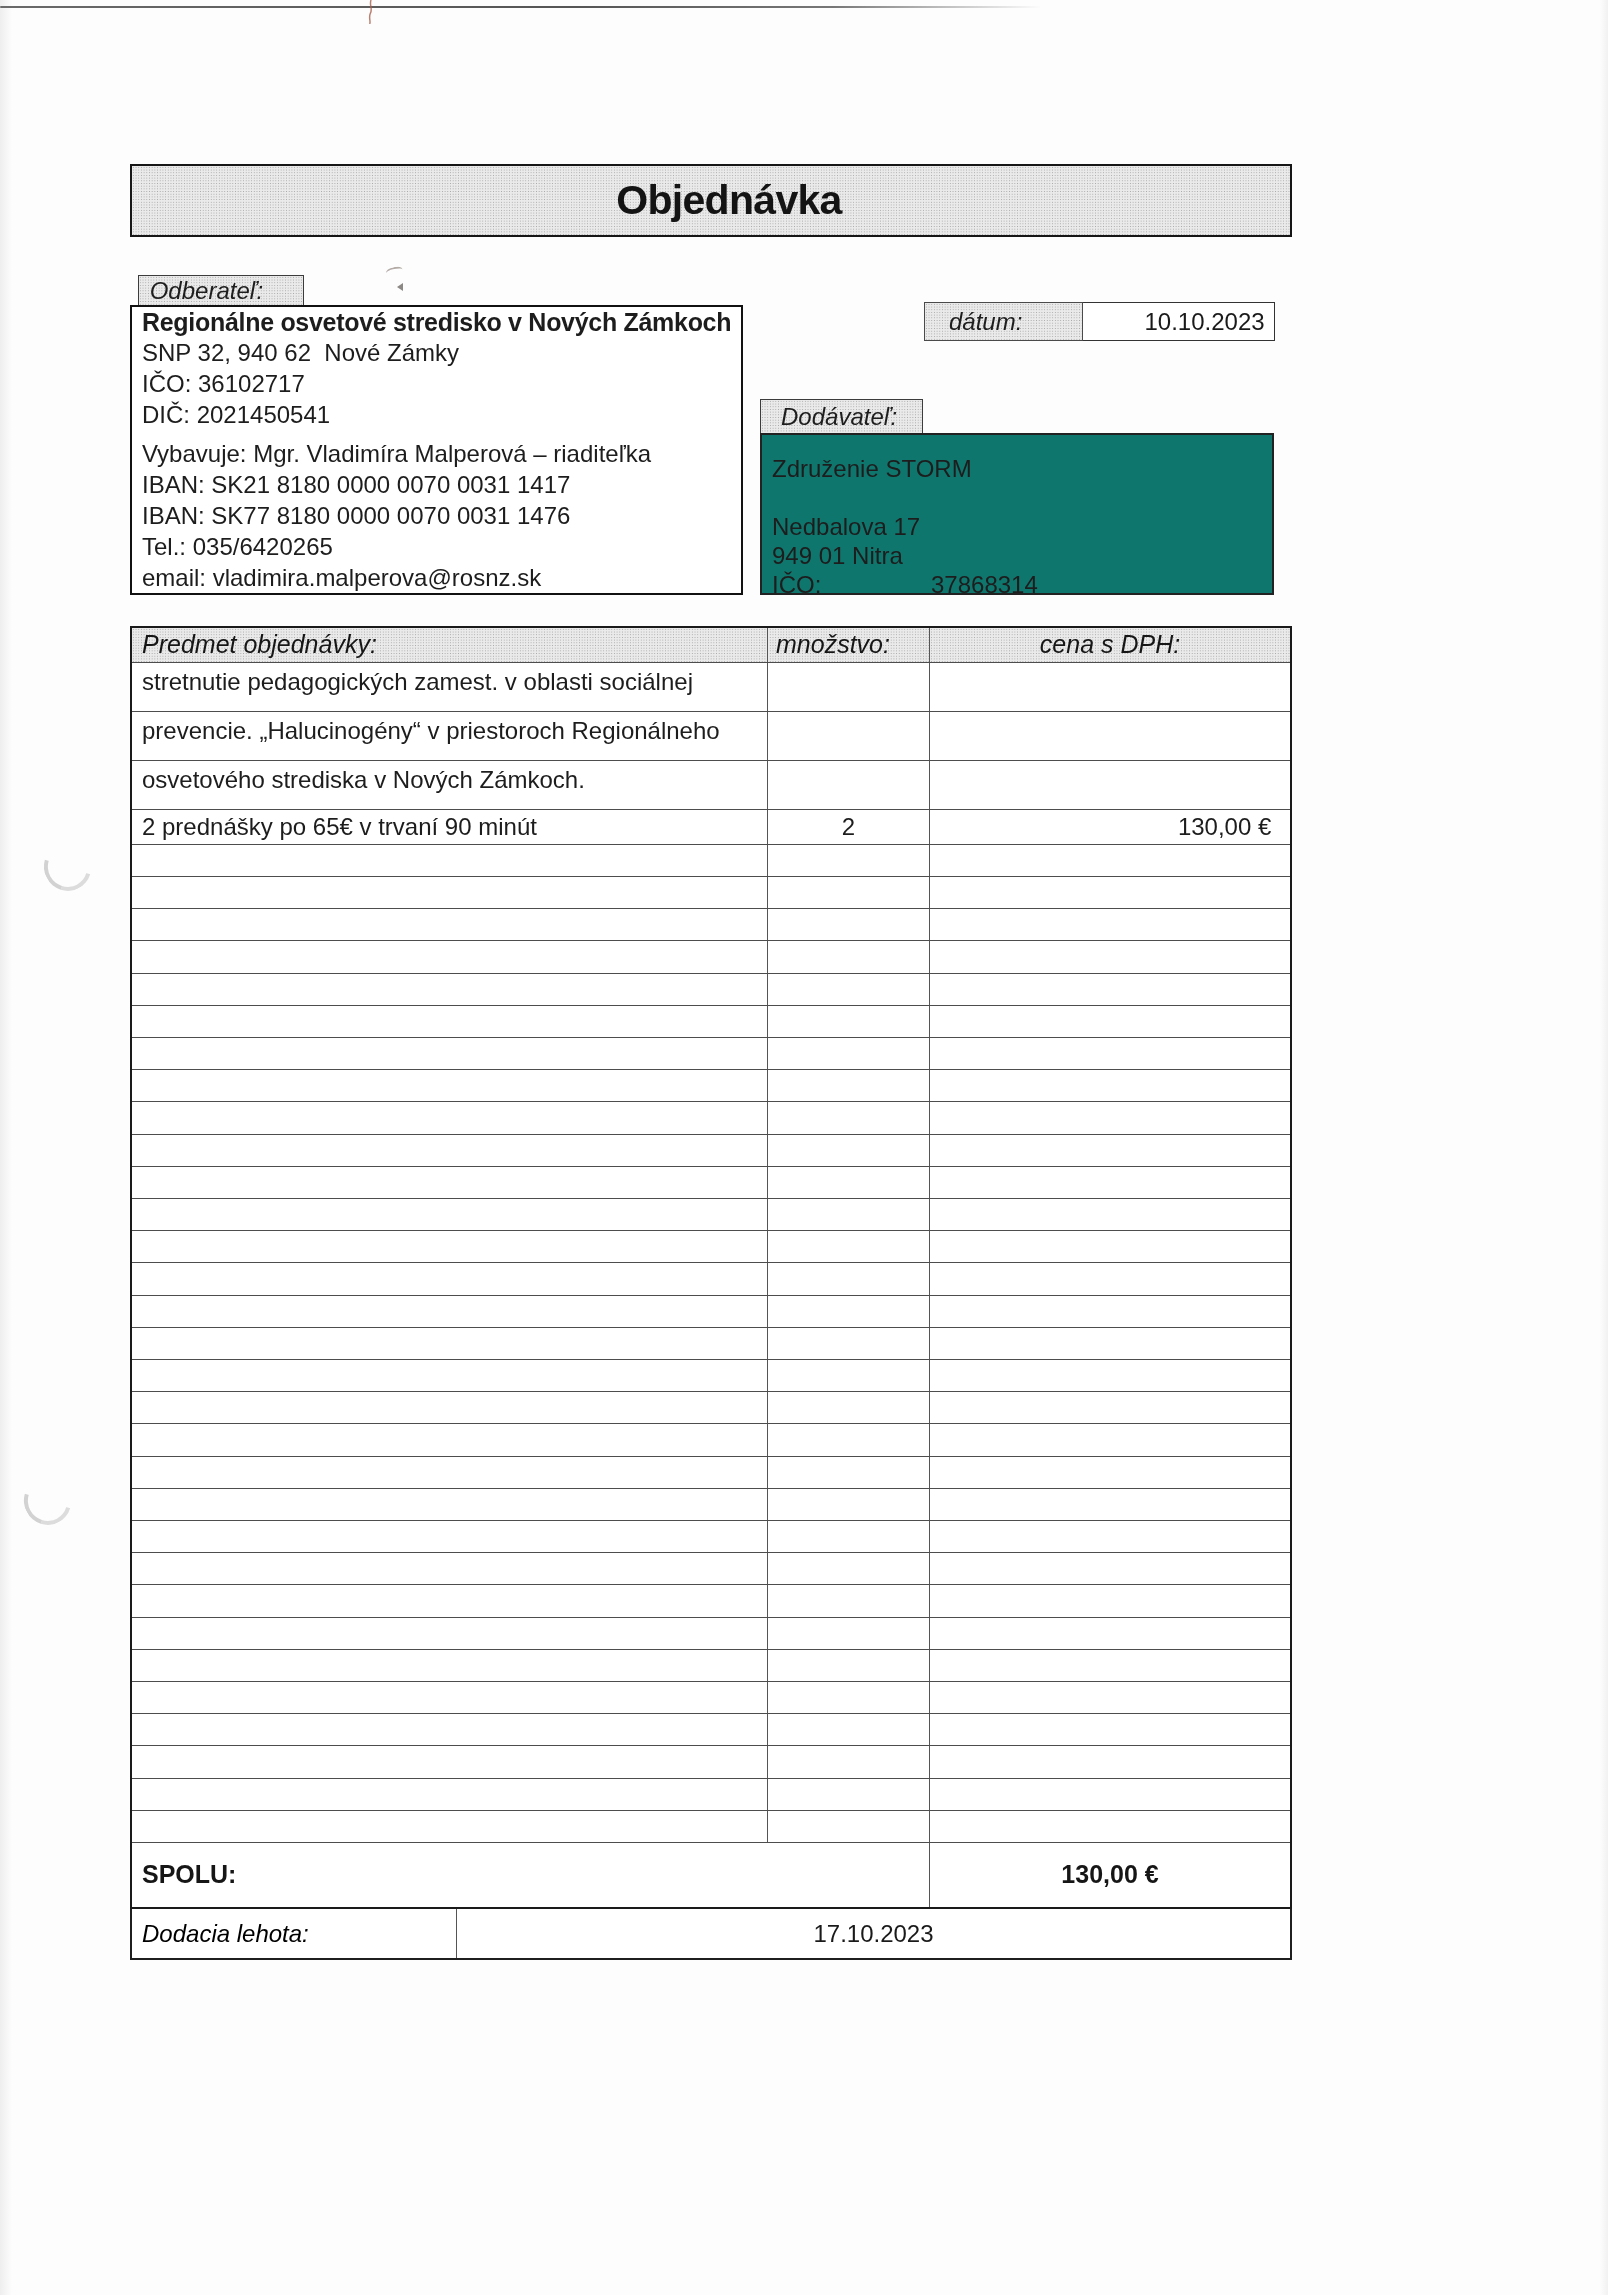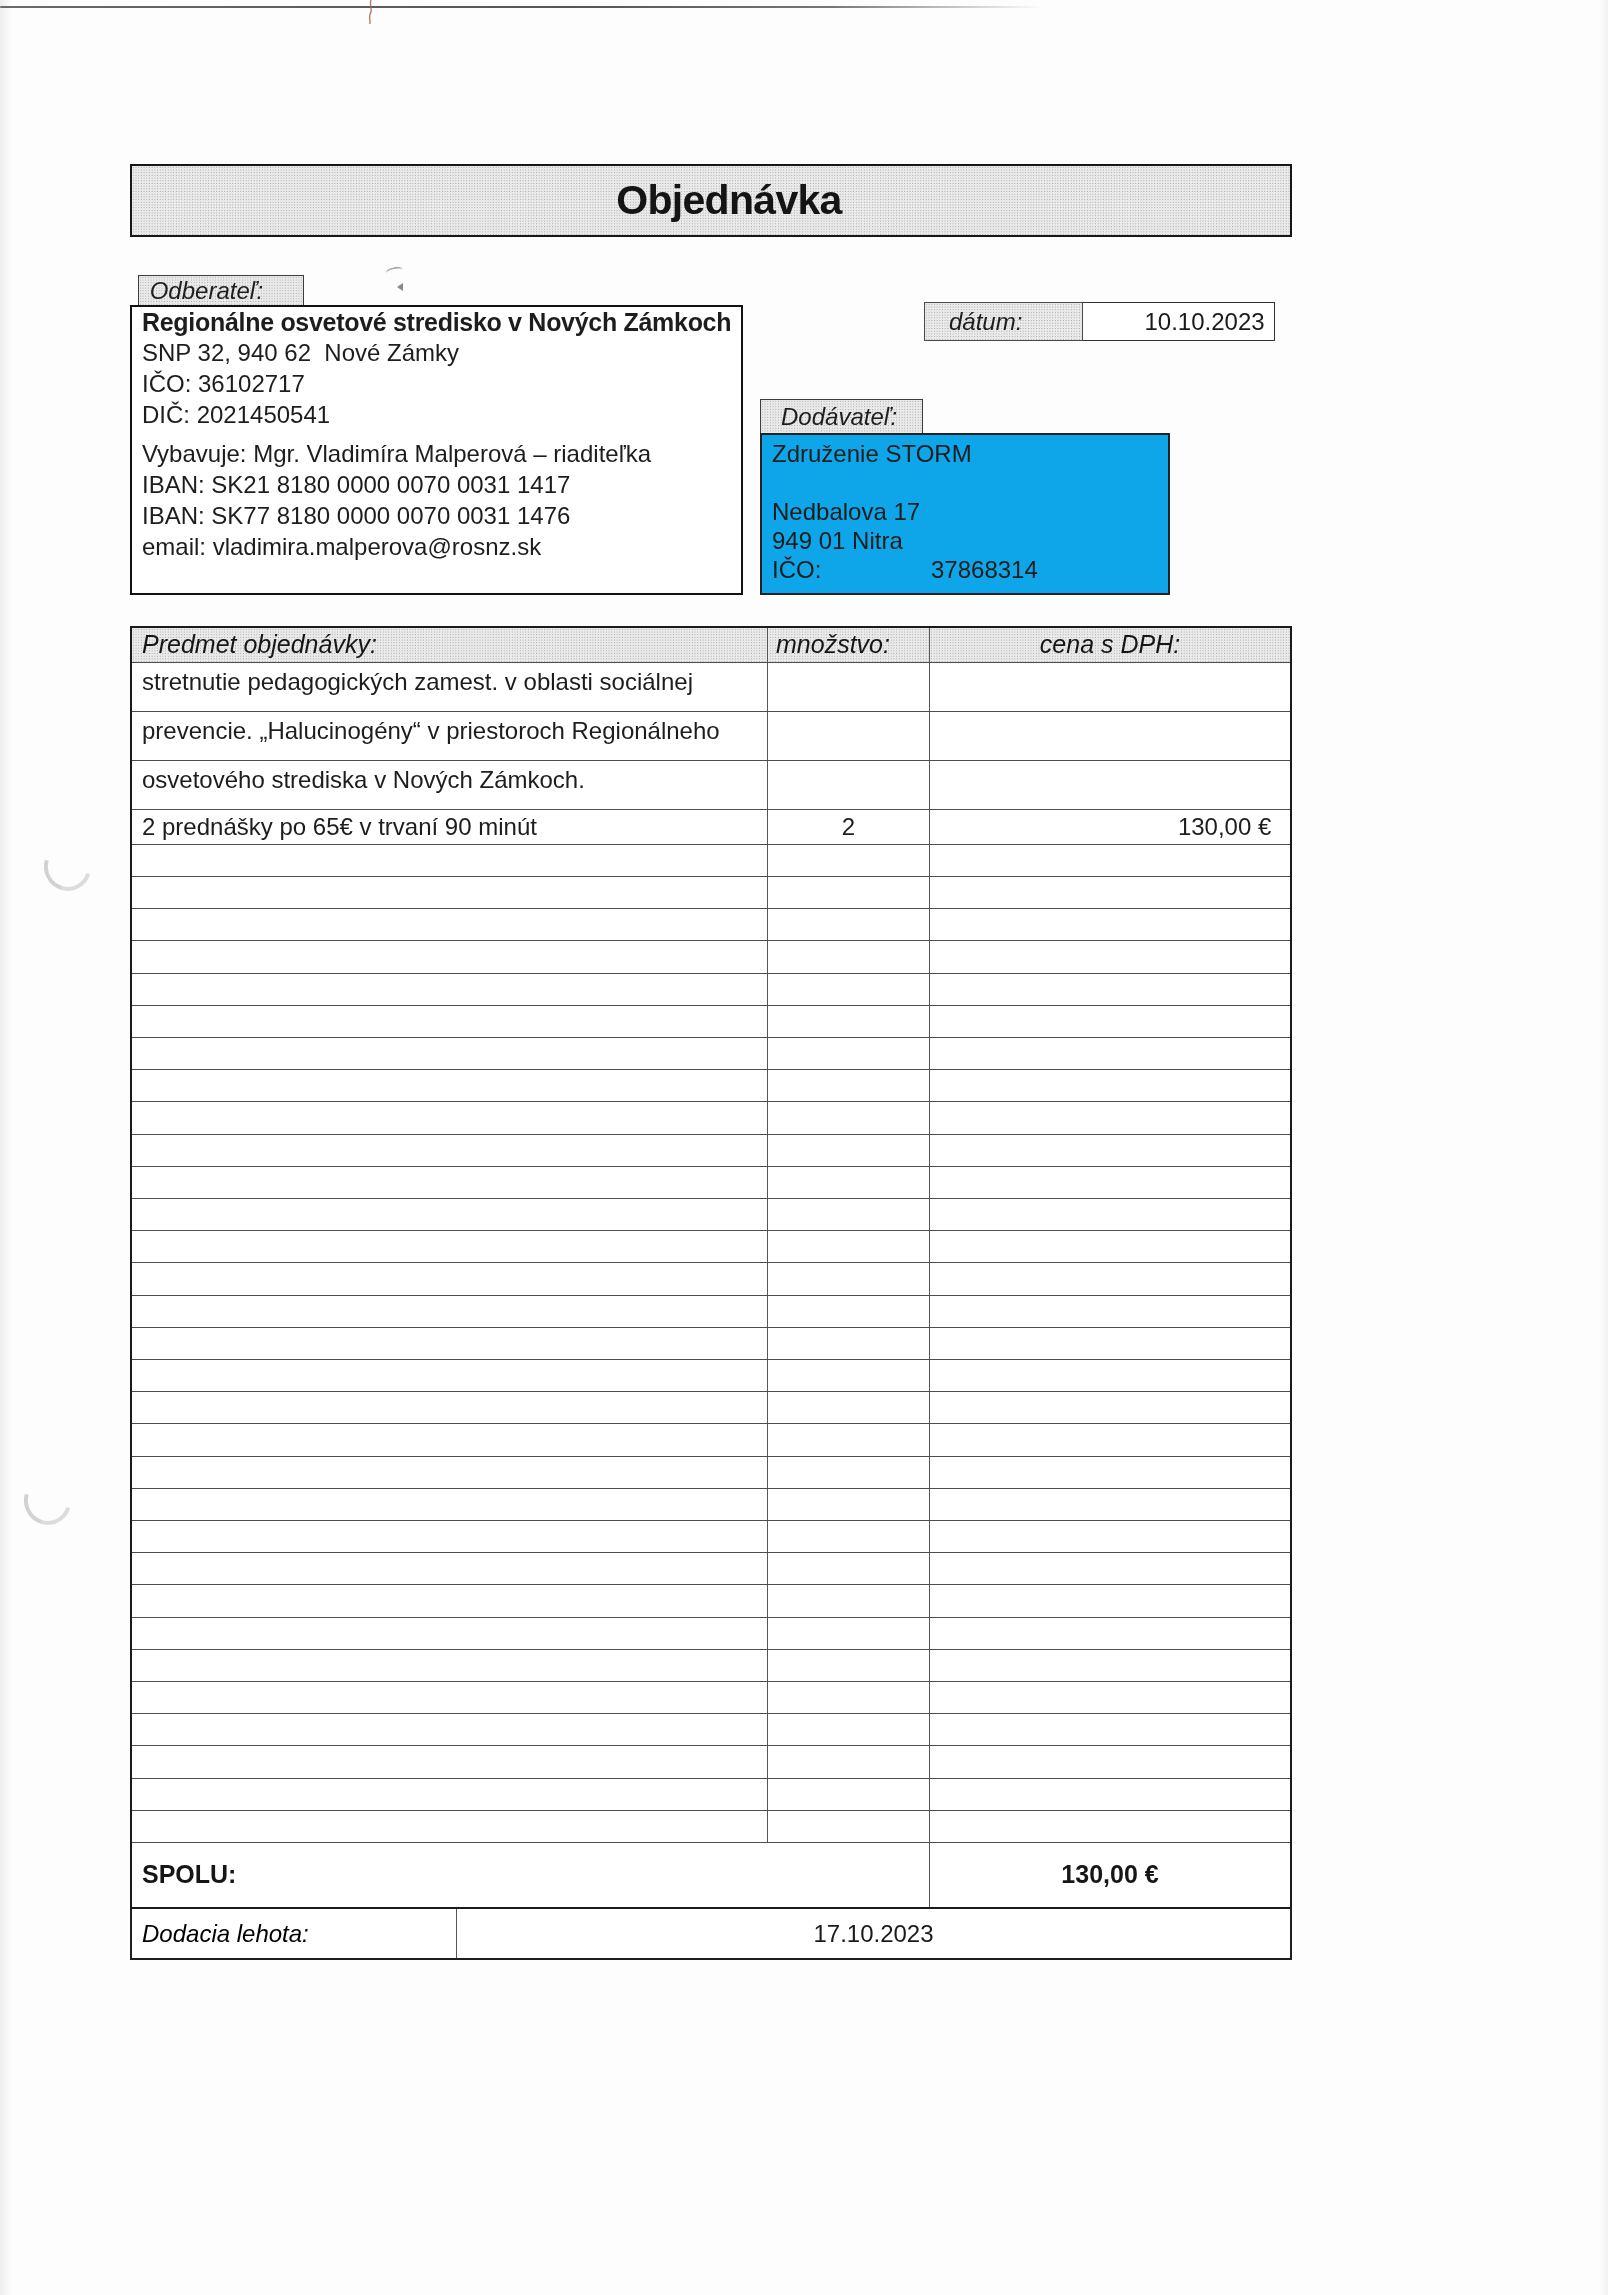--- a/index.html
+++ b/index.html
@@ -64,23 +64,23 @@
   }
   .lbl-odberatel{left:138px;top:275px;width:166px;height:31px;}
   .lbl-dodavatel{left:760px;top:399px;width:163px;height:35px;padding-left:20px;}
   
   .customer-box{
     position:absolute;left:130px;top:305px;width:613px;height:290px;
     border:2.7px solid #111;box-sizing:border-box;background:#fff;
     padding:1.3px 0 0 10px;
   }
   .supplier-box{
-    position:absolute;left:760px;top:433px;width:410px;height:162px;
-    border:2px solid #222;box-sizing:border-box;background:#0ea5e9;
-    padding:4px 0 0 10px;
+    position:absolute;left:760px;top:433px;width:514px;height:162px;
+    border:2px solid #222;box-sizing:border-box;background:#0f766e;
+    padding:19px 0 0 10px;
   }
   .line{font-size:24px;line-height:31px;height:31px;color:#1d1d1d;white-space:pre;}
   .supplier-box .line{line-height:29px;height:29px;}
   .line.name{font-weight:bold;font-size:25px;height:29px;line-height:29px;letter-spacing:-0.3px;}
   .gap12{height:8px;}
   .gap44{height:29px;}
   .ico-label{display:inline-block;width:159px;}
   
   .date-row{position:absolute;left:924px;top:302px;width:351px;height:39px;display:flex;box-sizing:border-box;}
   .date-label{
@@ -155,20 +155,21 @@
   </div>
   <div class="customer-box">
     <div class="line name">Regionálne osvetové stredisko v Nových Zámkoch</div>
     <div class="line">SNP 32, 940 62  Nové Zámky</div>
     <div class="line">IČO: 36102717</div>
     <div class="line">DIČ: 2021450541</div>
     <div class="gap12"></div>
     <div class="line">Vybavuje: Mgr. Vladimíra Malperová – riaditeľka</div>
     <div class="line">IBAN: SK21 8180 0000 0070 0031 1417</div>
     <div class="line">IBAN: SK77 8180 0000 0070 0031 1476</div>
+    <div class="line">Tel.: 035/6420265</div>
     <div class="line">email: vladimira.malperova@rosnz.sk</div>
   </div>
 
   <div class="date-row">
     <div class="date-label halftone">dátum:</div>
     <div class="date-value">10.10.2023</div>
   </div>
 
   <div class="sec-label lbl-dodavatel halftone">
     <span>Dodávateľ:</span>

